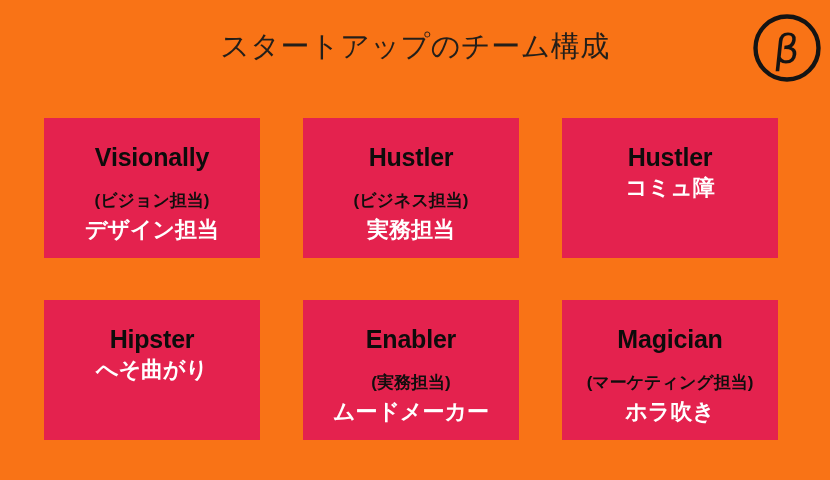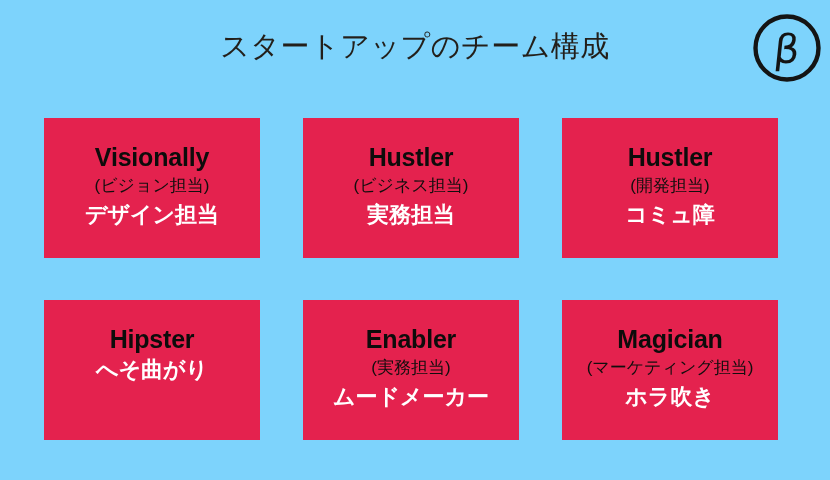--- a/index.html
+++ b/index.html
@@ -12,21 +12,21 @@
     overflow: hidden;
     background: #f2efe9;
     font-family: "Liberation Sans", "DejaVu Sans", sans-serif;
     -webkit-font-smoothing: antialiased;
   }
 
   #slide {
     position: relative;
     width: 830px;
     height: 480px;
-    background: #7dd3fc;
+    background: #f97316;
     box-sizing: border-box;
   }
 
   
   #slide-title {
     position: absolute;
     left: 0;
     top: 23px;
     width: 830px;
     text-align: center;
@@ -81,23 +81,23 @@
   .role-title {
     font-size: 25px;
     font-weight: 700;
     color: #0d0c0b;
     line-height: 28px;
     letter-spacing: -0.2px;
     white-space: nowrap;
   }
 
   .role-duty {
-    margin-top: 3px;
+    margin-top: 18px;
     font-size: 17px;
-    font-weight: 400;
+    font-weight: 700;
     color: #100e0d;
     line-height: 24px;
     white-space: nowrap;
   }
 
   .role-nickname {
     margin-top: 3px;
     font-size: 22px;
     font-weight: 700;
     color: #ffffff;
@@ -130,21 +130,20 @@
     </div>
 
     <div class="role-card">
       <div class="role-title">Hustler</div>
       <div class="role-duty">(ビジネス担当)</div>
       <div class="role-nickname">実務担当</div>
     </div>
 
     <div class="role-card">
       <div class="role-title">Hustler</div>
-      <div class="role-duty">(開発担当)</div>
       <div class="role-nickname">コミュ障</div>
     </div>
 
     <div class="role-card">
       <div class="role-title">Hipster</div>
       <div class="role-nickname">へそ曲がり</div>
     </div>
 
     <div class="role-card">
       <div class="role-title">Enabler</div>

